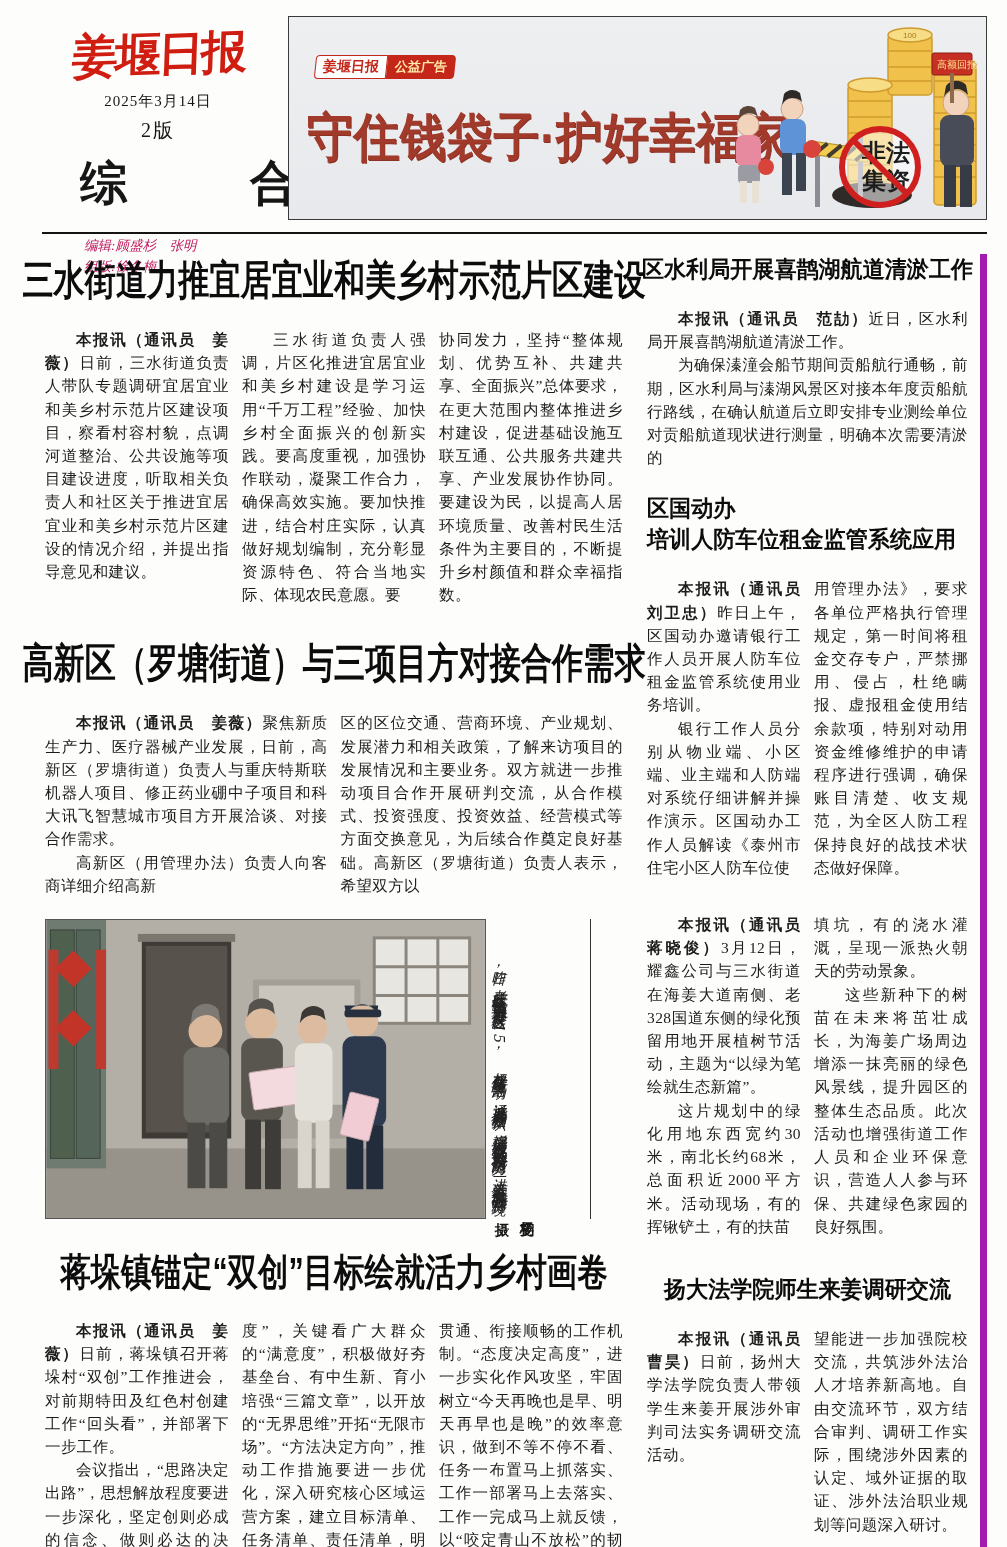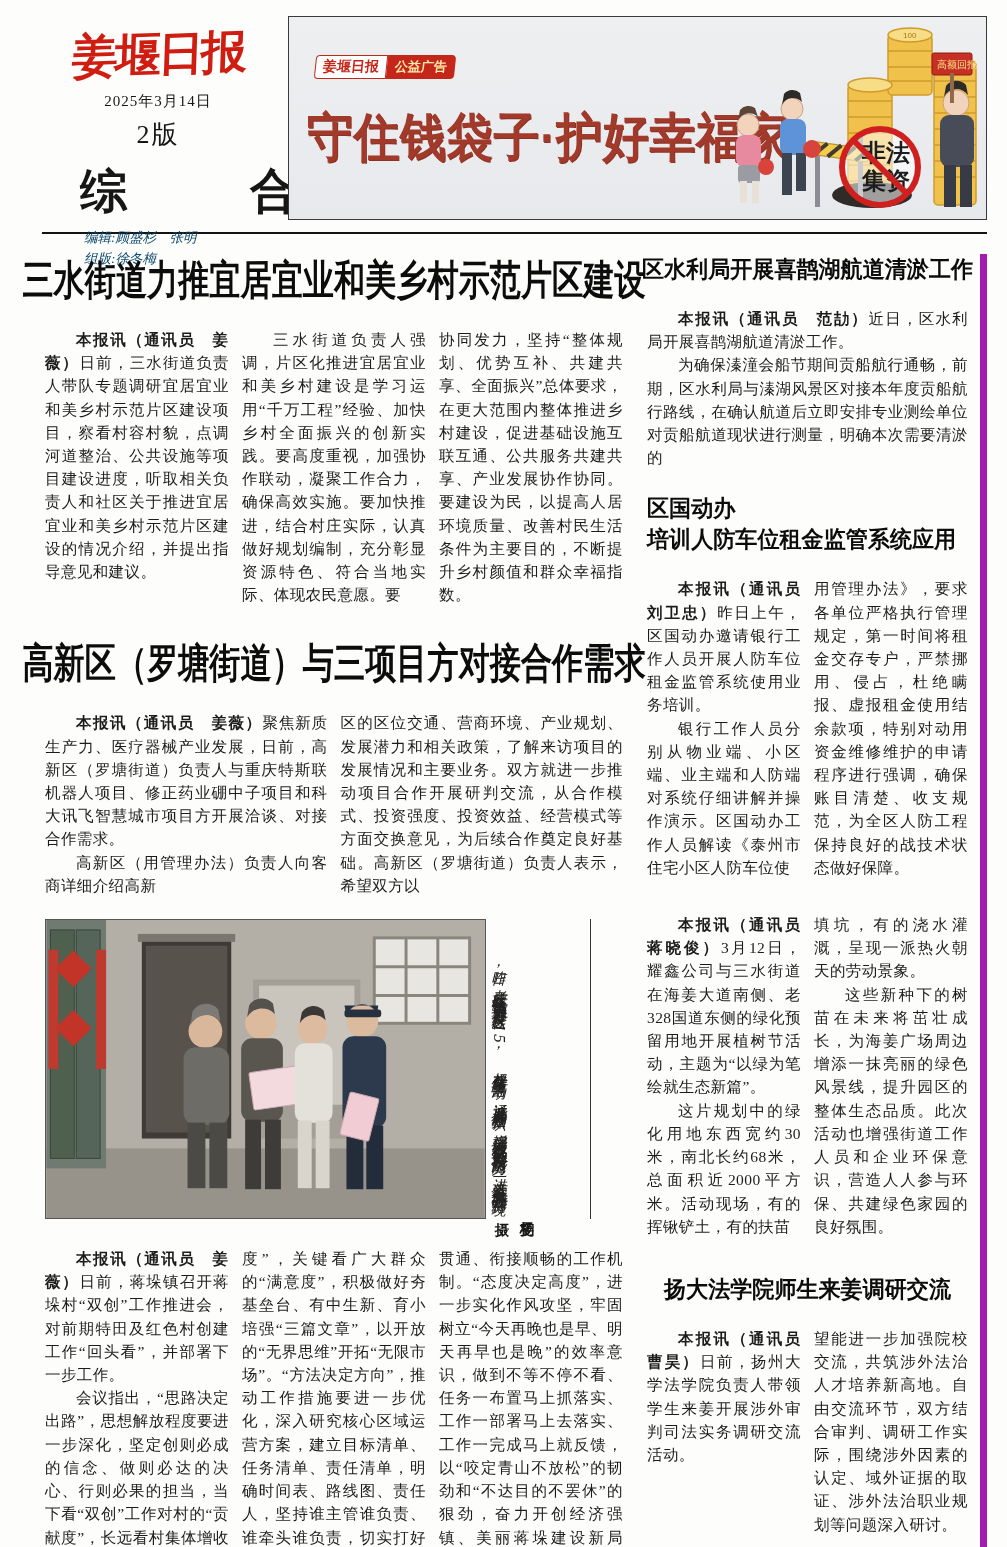--- a/index.html
+++ b/index.html
@@ -12,23 +12,23 @@
   }
   
   .header { display:flex; height:208px; padding:0 20px 0 42px; }
   .masthead { width:232px; text-align:center; padding-top:8px; }
   .mast-logo {
     font-size:46px; font-weight:bold; color:#cf1d12; letter-spacing:-3px;
     transform:rotate(-2deg) skewX(-4deg); display:inline-block;
     font-family:"DejaVu Serif","Liberation Serif",serif;
   }
   .mast-date { font-size:15px; margin-top:6px; letter-spacing:1px; }
-  .mast-edition { font-size:26px; margin-top:6px; letter-spacing:2px; }
+  .mast-edition { font-size:20px; margin-top:6px; letter-spacing:2px; }
   .mast-section { font-size:47px; font-weight:bold; margin-top:8px; letter-spacing:38px; text-indent:38px; white-space:nowrap; }
-  .mast-editors { font-size:13.5px; margin-top:4px; text-align:left; padding-left:42px; line-height:21px; font-style:italic; color:#0c4a6e; }
+  .mast-editors { font-size:13.5px; margin-top:20px; text-align:left; padding-left:42px; line-height:21px; font-style:italic; color:#be185d; }
   
   .banner { flex:1; margin-left:14px; height:204px; background:linear-gradient(180deg,#edeff1,#e7e9ec);
     border:1.5px solid #3a3a3a; position:relative; overflow:hidden; }
   .banner-chip { position:absolute; left:26px; top:38px; display:flex; align-items:stretch; height:24px; }
   .chip-logo { background:#fff; border:1px solid #c5261a; color:#c5261a; font-weight:bold; font-size:14px;
     padding:2px 7px; border-radius:4px 0 0 4px; font-family:"DejaVu Serif",serif; transform:skewX(-6deg); }
   .chip-tag { background:#c5261a; color:#ffe9a8; font-weight:bold; font-size:13px; padding:3px 8px;
     border-radius:0 4px 4px 0; transform:skewX(-6deg); font-family:"Liberation Sans",sans-serif; }
   .banner-slogan {
     position:absolute; left:18px; top:86px; font-size:52px; font-weight:bold; color:#a23a2b;
@@ -268,20 +268,25 @@
         <div class="caption-wrap">
           <div class="caption">昨日，老庄社区联合区市场监管局举办『聚焦社区3·15，权益保障零距离』活动，通过普及消费维权知识，增强居民消费权益保护意识和自我防范能力，进一步营造安全放心的社区消费环境。</div>
           <div class="credit">
             <span>杨雯</span>
             <span>摄</span>
           </div>
         </div>
       </div>
 
       <article class="art sans-title" id="a-main3">
+        <div class="t-wrap">
+            <h2 class="art-title">
+              <div>蒋垛镇锚定“双创”目标绘就活力乡村画卷</div>
+            </h2>
+          </div>
         <div class="art-body">
             <div class="col">
               <p class="ind"><b class="lead">本报讯（通讯员　姜薇）</b>日前，蒋垛镇召开蒋垛村“双创”工作推进会，对前期特田及红色村创建工作“回头看”，并部署下一步工作。</p>
               <p class="ind">会议指出，“思路决定出路”，思想解放程度要进一步深化，坚定创则必成的信念、做则必达的决心、行则必果的担当，当下看“双创”工作对村的“贡献度”，长远看村集体增收的“提升</p>
             </div>
             <div class="col">
               <p class="cont">度”，关键看广大群众的“满意度”，积极做好夯基垒台、有中生新、育小培强“三篇文章”，以开放的“无界思维”开拓“无限市场”。“方法决定方向”，推动工作措施要进一步优化，深入研究核心区域运营方案，建立目标清单、任务清单、责任清单，明确时间表、路线图、责任人，坚持谁主管谁负责、谁牵头谁负责，切实打好组合拳、拧成一股绳，形成上下</p>
             </div>
             <div class="col">
               <p class="cont">贯通、衔接顺畅的工作机制。“态度决定高度”，进一步实化作风攻坚，牢固树立“今天再晚也是早、明天再早也是晚”的效率意识，做到不等不停不看、任务一布置马上抓落实、工作一部署马上去落实、工作一完成马上就反馈，以“咬定青山不放松”的韧劲和“不达目的不罢休”的狠劲，奋力开创经济强镇、美丽蒋垛建设新局面。</p>

